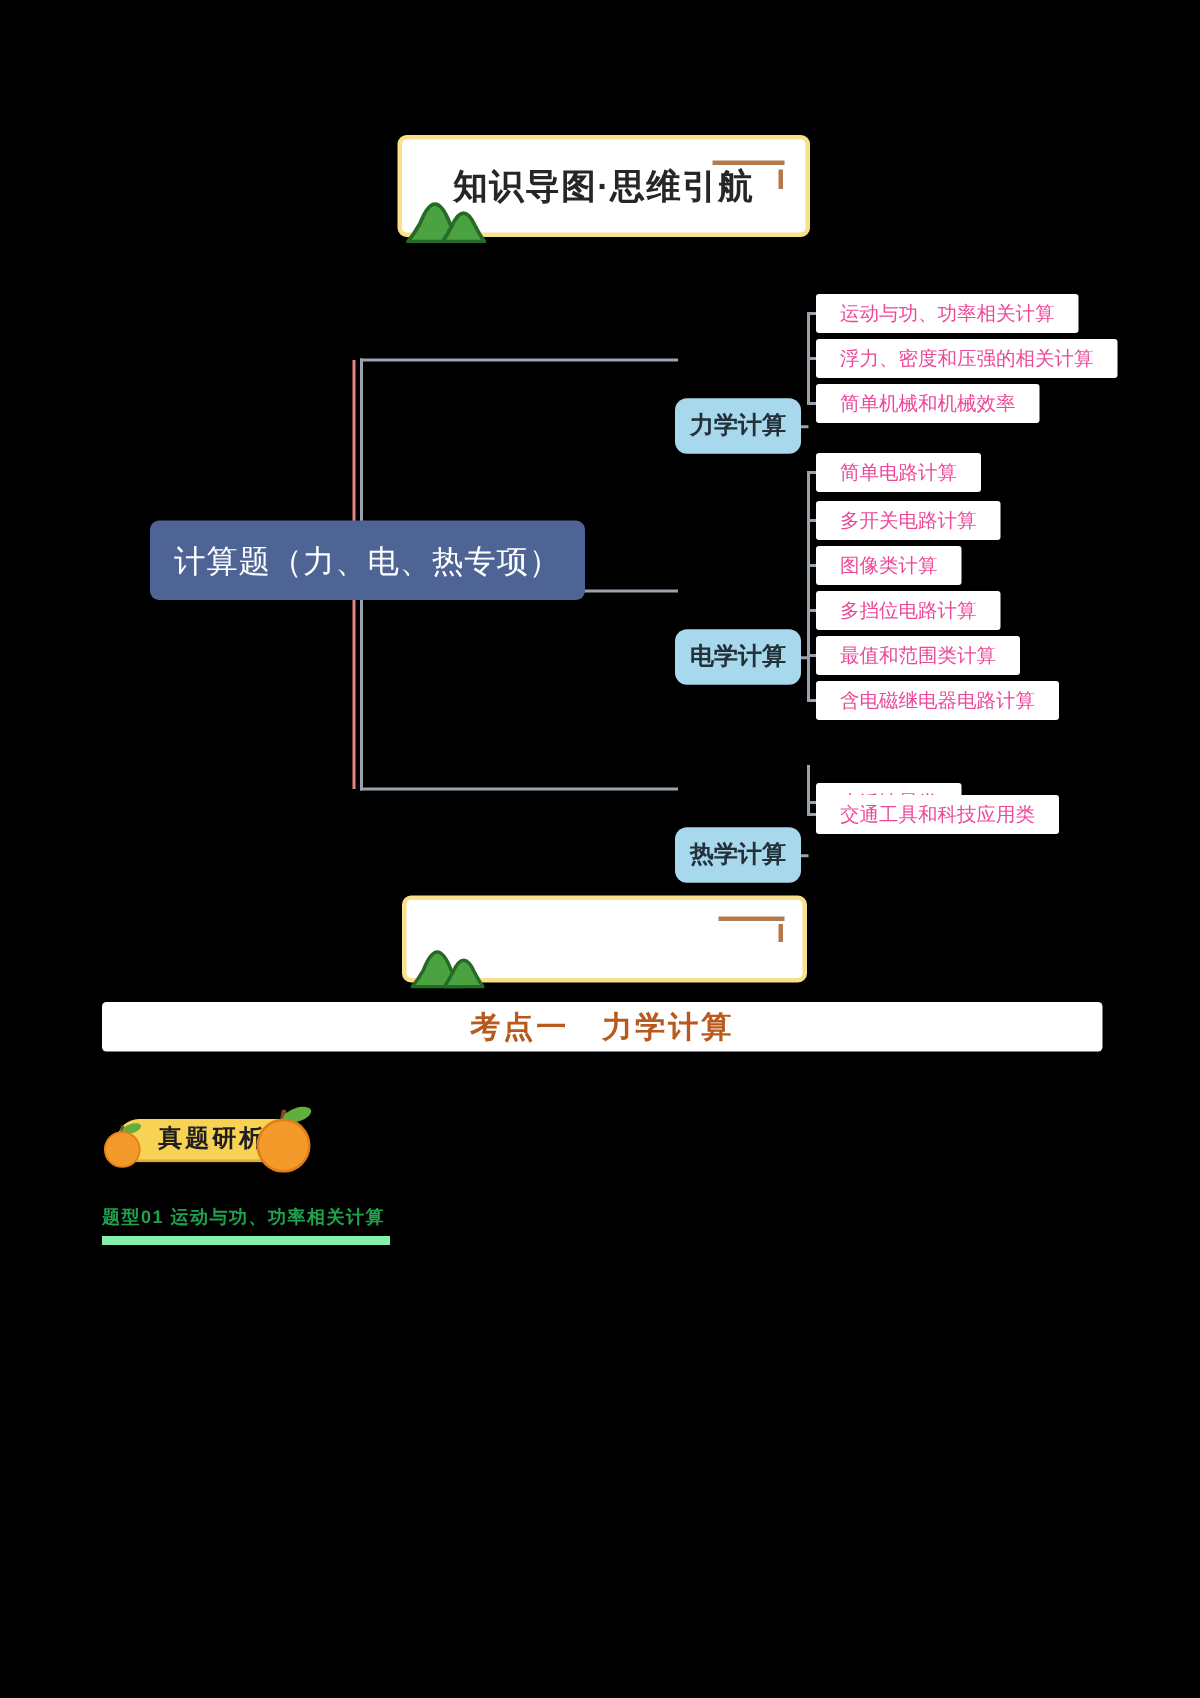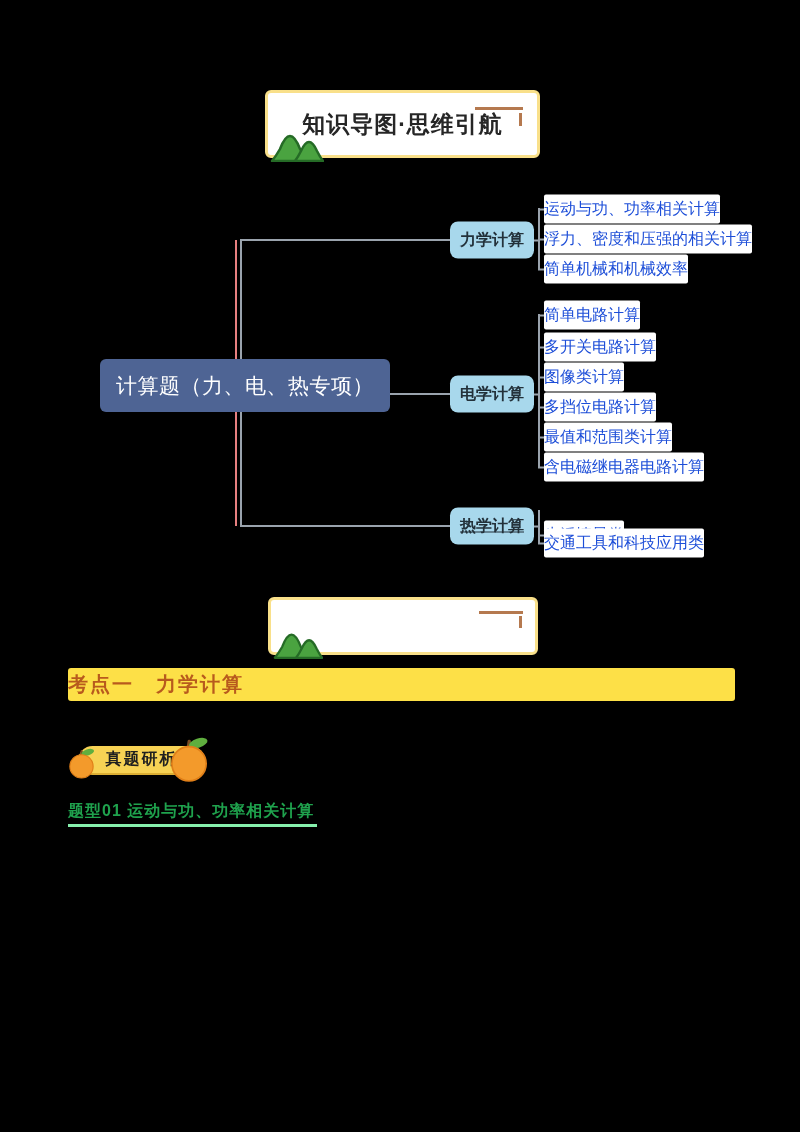--- a/index.html
+++ b/index.html
@@ -18,62 +18,62 @@
   .corner-h{position:absolute;top:14px;right:14px;width:48px;height:3px;background:#b5794f;}
   .corner-v{position:absolute;top:20px;right:15px;width:3px;height:13px;background:#b5794f;}
   .mountains{position:absolute;left:2px;bottom:-7px;}
 
   
   .line{position:absolute;background:#9aa3ad;z-index:1;}
   .line-red{position:absolute;background:#e78080;z-index:1;}
   .root-node{
     position:absolute;left:100px;top:347px;width:290px;height:53px;
     background:#4e6494;border-radius:6px;color:#ffffff;font-size:21px;
-    display:flex;align-items:center;justify-content:center;letter-spacing:.5px;z-index:2;margin-top:12px;
+    display:flex;align-items:center;justify-content:center;letter-spacing:.5px;z-index:2;
   }
   .branch-node{
     position:absolute;transform:translateY(-50%);background:#a8d8ec;color:#23313a;
     font-size:16px;font-weight:bold;padding:8px 10px;border-radius:8px;
-    white-space:nowrap;z-index:2;
+    white-space:nowrap;z-index:2;margin-top:44px;
   }
   .branch-node::after{
     content:'';position:absolute;right:-5px;top:50%;margin-top:-1px;
     width:5px;height:2px;background:#9aa3ad;
   }
   .leaf{
-    position:absolute;transform:translateY(-50%);background:#ffffff;color:#1d4ed8;
-    font-size:16px;padding:4px 0;border-radius:2px;white-space:nowrap;z-index:2;
+    position:absolute;transform:translateY(-50%);background:#ffffff;color:#ec4899;
+    font-size:13px;padding:4px 16px;border-radius:2px;white-space:nowrap;z-index:2;
   }
   .leaf::before{
     content:'';position:absolute;left:-6px;top:50%;margin-top:-1px;
     width:6px;height:2px;background:#9aa3ad;
   }
 
   
   .banner{
     position:absolute;left:68px;top:668px;width:667px;height:33px;
-    background:#fde047;border-radius:3px;display:flex;align-items:center;
+    background:#ffffff;border-radius:3px;display:flex;align-items:center;justify-content:center;
   }
   .banner-text{font-size:20px;font-weight:bold;color:#b85a1d;letter-spacing:2px;}
 
   
   .badge-wrap{position:absolute;left:66px;top:734px;width:150px;height:48px;}
   .badge-pill{
     position:absolute;left:12px;top:12px;width:127px;height:27px;
     background:#f7d254;border-radius:15px;border-bottom:2px solid #dcae33;
     display:flex;align-items:center;justify-content:center;
   }
   .badge-label{font-size:16px;font-weight:bold;color:#1f1f1f;letter-spacing:2px;}
   .tangerine{position:absolute;}
 
   
   .qlink{
-    position:absolute;left:68px;top:801px;font-size:16px;font-weight:bold;
+    position:absolute;left:68px;top:801px;font-size:12px;font-weight:bold;
     color:#1fa24d;letter-spacing:1px;line-height:20px;
-    border-bottom:3px solid #86efac;padding:0 3px 3px 0;cursor:pointer;
+    border-bottom:6px solid #86efac;padding:0 3px 3px 0;cursor:pointer;
     white-space:nowrap;
   }
 </style>
 </head>
 <body>
 
 <div id="canvas">
 
   <div class="card" style="left:265px;top:90px;width:269px;height:62px;">
     <span class="card-title" style="font-size:23px;">知识导图·思维引航</span>
@@ -94,21 +94,21 @@
     <div class="line" style="left:385px;top:393px;width:67px;height:2px;"></div>
 
     <div class="line" style="left:538px;top:208px;width:2px;height:62px;"></div>
     <div class="line" style="left:538px;top:314px;width:2px;height:154px;"></div>
     <div class="line" style="left:538px;top:510px;width:2px;height:34px;"></div>
 
     <div class="root-node">计算题（力、电、热专项）</div>
 
     <div class="branch-node" style="left:450px;top:240px;">力学计算</div>
     <div class="branch-node" style="left:450px;top:394px;">电学计算</div>
-    <div class="branch-node" style="left:450px;top:526px;text-decoration:underline;">热学计算</div>
+    <div class="branch-node" style="left:450px;top:526px;">热学计算</div>
 
     <div class="leaf" style="left:544px;top:209px;">运动与功、功率相关计算</div>
     <div class="leaf" style="left:544px;top:239px;">浮力、密度和压强的相关计算</div>
     <div class="leaf" style="left:544px;top:269px;">简单机械和机械效率</div>
 
     <div class="leaf" style="left:544px;top:315px;">简单电路计算</div>
     <div class="leaf" style="left:544px;top:347px;">多开关电路计算</div>
     <div class="leaf" style="left:544px;top:377px;">图像类计算</div>
     <div class="leaf" style="left:544px;top:407px;">多挡位电路计算</div>
     <div class="leaf" style="left:544px;top:437px;text-align:center;">最值和范围类计算</div>

